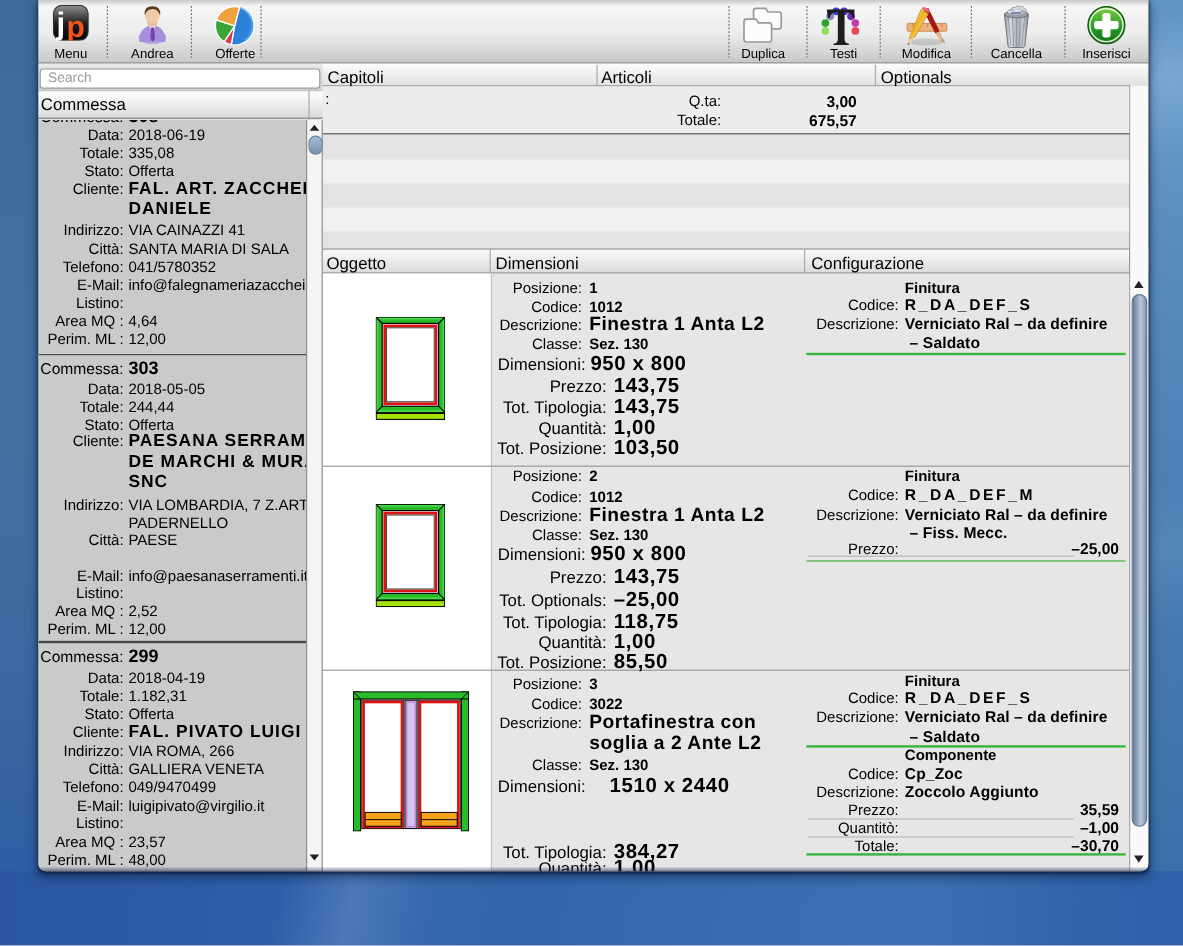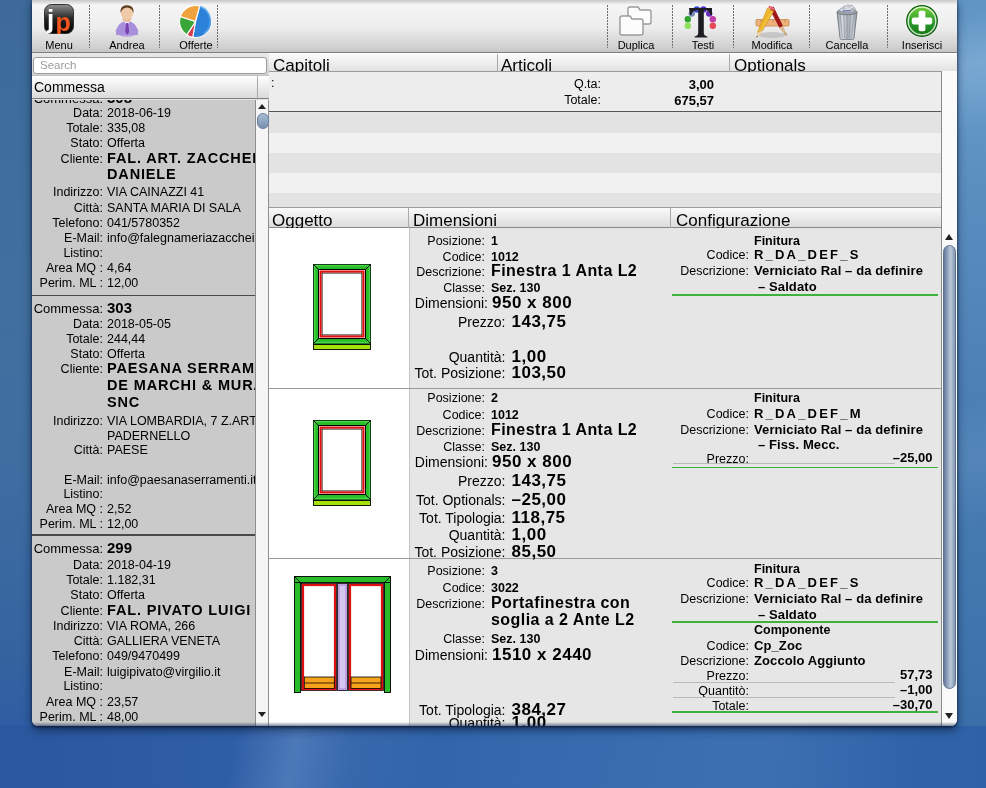--- a/index.html
+++ b/index.html
@@ -20,21 +20,21 @@
  border-bottom:1px solid #7f7f7f;border-radius:0}
 .tblab{position:absolute;font-size:11px;color:#000;text-align:center}
 .tbsep{position:absolute;top:5px;width:1px;height:43px;
  background-image:linear-gradient(to bottom,#6e6e6e 55%,rgba(0,0,0,0) 0%);background-size:1px 3px}
 #searchband{position:absolute;left:0;top:53px;width:237px;height:22px;
  background:linear-gradient(to bottom,#e9e9e9,#d2d2d2)}
 #searchbox{position:absolute;left:1px;top:57px;width:234px;height:17px;background:#fff;
  border:1px solid #9b9b9b;border-radius:3px;font-size:11.5px;color:#9b9b9b;line-height:15px;padding-left:6px}
 #colhdr{position:absolute;left:237px;top:53px;width:688px;height:19px;
  background:linear-gradient(to bottom,#fbfbfb,#e2e2e2);border-bottom:1px solid #9b9b9b;border-top:1px solid #fff}
-.colhdrlab{position:absolute;top:2px;font-size:17px;color:#000}
+.colhdrlab{position:absolute;top:2px;font-size:14px;color:#000}
 .colhdrsep{position:absolute;top:0;width:1px;height:19px;background:#aaa}
 #commhdr{position:absolute;left:0;top:75px;width:237px;height:24px;
  background:linear-gradient(to bottom,#ffffff,#dadada);border-bottom:1px solid #7f7f7f;border-top:1px solid #c2c2c2}
 #commhdr span{position:absolute;left:2px;top:3px;font-size:14px}
 #list{position:absolute;left:0;top:100px;width:223px;height:626px;background:#cacaca;overflow:hidden;border-radius:0 0 0 6px}
 .sl{position:absolute;left:0;width:240px;height:15px;line-height:15px;font-size:12.5px;white-space:nowrap;color:#000}
 .sll{display:inline-block;width:71px;text-align:right}
 .slv{margin-left:4px}
 .nb{font-weight:bold;font-size:15px}
 .cb{font-weight:bold;font-size:14.5px;letter-spacing:0.85px}
@@ -293,57 +293,58 @@
 <line x1="10.3" y1="107" x2="40.3" y2="107" stroke="#000" stroke-width="0.8"></line>
 <rect x="57" y="101" width="30" height="11.5" fill="#f6a21c" stroke="#000" stroke-width="0.8"></rect>
 <line x1="57" y1="107" x2="87" y2="107" stroke="#000" stroke-width="0.8"></line>
 </svg></div>
 <div class="dl" style="top:231.0px"><span class="dla">Posizione:</span><span class="dv s" style="margin-left:6px">1</span></div>
 <div class="dl" style="top:246.5px"><span class="dla">Codice:</span><span class="dv s" style="margin-left:6px">1012</span></div>
 <div class="dl" style="top:262.0px"><span class="dla">Descrizione:</span><span class="dv m" style="margin-left:6px">Finestra 1 Anta L2</span></div>
 <div class="dl" style="top:278.0px"><span class="dla">Classe:</span><span class="dv s" style="margin-left:6px">Sez. 130</span></div>
 <div class="dl" style="top:294.0px"><span class="dlm">Dimensioni:</span><span class="dv l" style="margin-left:4px">950 x 800</span></div>
 <div class="dl" style="top:313.0px"><span class="dlp">Prezzo:</span><span class="dv l" style="margin-left:6px">143,75</span></div>
+<div class="dl" style="top:330.0px"><span class="dlp">Tot. Tipologia:</span><span class="dv l" style="margin-left:6px">143,75</span></div>
 <div class="dl" style="top:347.5px"><span class="dlp">Quantità:</span><span class="dv l" style="margin-left:6px">1,00</span></div>
 <div class="dl" style="top:363.5px"><span class="dlp">Tot. Posizione:</span><span class="dv l" style="margin-left:6px">103,50</span></div>
 <div class="dl" style="top:388.0px"><span class="dla">Posizione:</span><span class="dv s" style="margin-left:6px">2</span></div>
 <div class="dl" style="top:405.0px"><span class="dla">Codice:</span><span class="dv s" style="margin-left:6px">1012</span></div>
 <div class="dl" style="top:421.0px"><span class="dla">Descrizione:</span><span class="dv m" style="margin-left:6px">Finestra 1 Anta L2</span></div>
 <div class="dl" style="top:436.5px"><span class="dla">Classe:</span><span class="dv s" style="margin-left:6px">Sez. 130</span></div>
 <div class="dl" style="top:453.0px"><span class="dlm">Dimensioni:</span><span class="dv l" style="margin-left:4px">950 x 800</span></div>
 <div class="dl" style="top:472.0px"><span class="dlp">Prezzo:</span><span class="dv l" style="margin-left:6px">143,75</span></div>
 <div class="dl" style="top:491.0px"><span class="dlp">Tot. Optionals:</span><span class="dv l" style="margin-left:6px">–25,00</span></div>
 <div class="dl" style="top:508.5px"><span class="dlp">Tot. Tipologia:</span><span class="dv l" style="margin-left:6px">118,75</span></div>
 <div class="dl" style="top:526.0px"><span class="dlp">Quantità:</span><span class="dv l" style="margin-left:6px">1,00</span></div>
 <div class="dl" style="top:543.0px"><span class="dlp">Tot. Posizione:</span><span class="dv l" style="margin-left:6px">85,50</span></div>
 <div class="dl" style="top:561.0px"><span class="dla">Posizione:</span><span class="dv s" style="margin-left:6px">3</span></div>
 <div class="dl" style="top:578.0px"><span class="dla">Codice:</span><span class="dv s" style="margin-left:6px">3022</span></div>
 <div class="dl" style="top:594.0px"><span class="dla">Descrizione:</span><span class="dv m" style="margin-left:6px">Portafinestra con</span></div>
 <div class="dl" style="top:611.0px"><span class="dla"></span><span class="dv m" style="margin-left:6px">soglia a 2 Ante L2</span></div>
 <div class="dl" style="top:629.0px"><span class="dla">Classe:</span><span class="dv s" style="margin-left:6px">Sez. 130</span></div>
-<div class="dl" style="top:646.0px"><span class="dlm">Dimensioni:</span><span class="dv l" style="margin-left:4px">1510 x 2440</span></div>
+<div class="dl" style="top:646.0px"><span class="dlm">Dimensioni:</span><span class="dv l" style="margin-left:20px">1510 x 2440</span></div>
 <div class="dl" style="top:701.0px"><span class="dlp">Tot. Tipologia:</span><span class="dv l" style="margin-left:6px">384,27</span></div>
 <div class="dl" style="top:714.0px"><span class="dlp">Quantità:</span><span class="dv l" style="margin-left:6px">1,00</span></div>
 <div class="cl" style="top:232.0px"><span class="cll"></span><span class="cv s">Finitura</span></div>
 <div class="cl" style="top:246.0px"><span class="cll">Codice:</span><span class="cv s2 code">R_DA_DEF_S</span></div>
 <div class="cl" style="top:262.0px"><span class="cll">Descrizione:</span><span class="cv s2">Verniciato Ral – da definire</span></div>
 <div class="cl" style="top:277.5px"><span class="cll"></span><span class="cv s2" style="margin-left:9px">– Saldato</span></div>
 <div class="cl" style="top:389.0px"><span class="cll"></span><span class="cv s">Finitura</span></div>
 <div class="cl" style="top:405.0px"><span class="cll">Codice:</span><span class="cv s2 code">R_DA_DEF_M</span></div>
 <div class="cl" style="top:421.0px"><span class="cll">Descrizione:</span><span class="cv s2">Verniciato Ral – da definire</span></div>
 <div class="cl" style="top:436.0px"><span class="cll"></span><span class="cv s2" style="margin-left:9px">– Fiss. Mecc.</span></div>
 <div class="cl" style="top:450.0px"><span class="cll">Prezzo:</span><span class="amt">–25,00</span></div>
 <div class="cl" style="top:560.0px"><span class="cll"></span><span class="cv s">Finitura</span></div>
 <div class="cl" style="top:574.0px"><span class="cll">Codice:</span><span class="cv s2 code">R_DA_DEF_S</span></div>
 <div class="cl" style="top:590.0px"><span class="cll">Descrizione:</span><span class="cv s2">Verniciato Ral – da definire</span></div>
 <div class="cl" style="top:605.5px"><span class="cll"></span><span class="cv s2" style="margin-left:9px">– Saldato</span></div>
 <div class="cl" style="top:637.0px"><span class="cll">Codice:</span><span class="cv s2">Cp_Zoc</span></div>
 <div class="cl" style="top:621.0px"><span class="cll"></span><span class="cv s">Componente</span></div>
 <div class="cl" style="top:652.0px"><span class="cll">Descrizione:</span><span class="cv s2">Zoccolo Aggiunto</span></div>
-<div class="cl" style="top:667.0px"><span class="cll">Prezzo:</span><span class="amt">57,73</span></div>
+<div class="cl" style="top:667.0px"><span class="cll">Prezzo:</span><span class="amt">35,59</span></div>
 <div class="cl" style="top:682.0px"><span class="cll">Quantitò:</span><span class="amt">–1,00</span></div>
 <div class="cl" style="top:697.0px"><span class="cll">Totale:</span><span class="amt">–30,70</span></div>
 <div style="position:absolute;left:640px;top:294.0px;width:266px;height:1.6px;background:#3db23d"></div>
 <div style="position:absolute;left:640px;top:466.5px;width:266px;height:1.6px;background:#3db23d"></div>
 <div style="position:absolute;left:640px;top:621.0px;width:266px;height:1.6px;background:#3db23d"></div>
 <div style="position:absolute;left:640px;top:711.0px;width:266px;height:1.6px;background:#3db23d"></div>
 <div style="position:absolute;left:641px;top:463.0px;width:222px;height:1px;background:#b9b9b9"></div>
 <div style="position:absolute;left:641px;top:681.5px;width:222px;height:1px;background:#b9b9b9"></div>
 <div style="position:absolute;left:641px;top:696.5px;width:222px;height:1px;background:#b9b9b9"></div>
 <div id="mscroll"></div>

